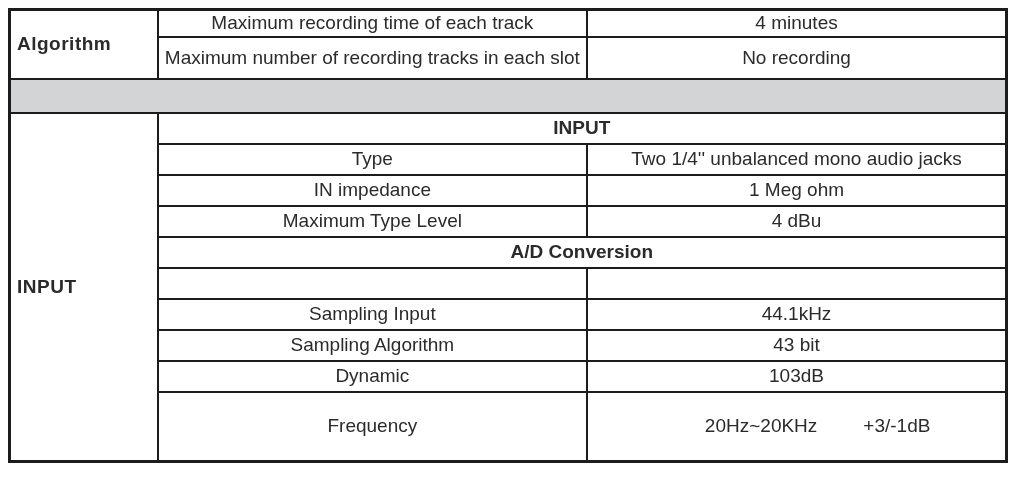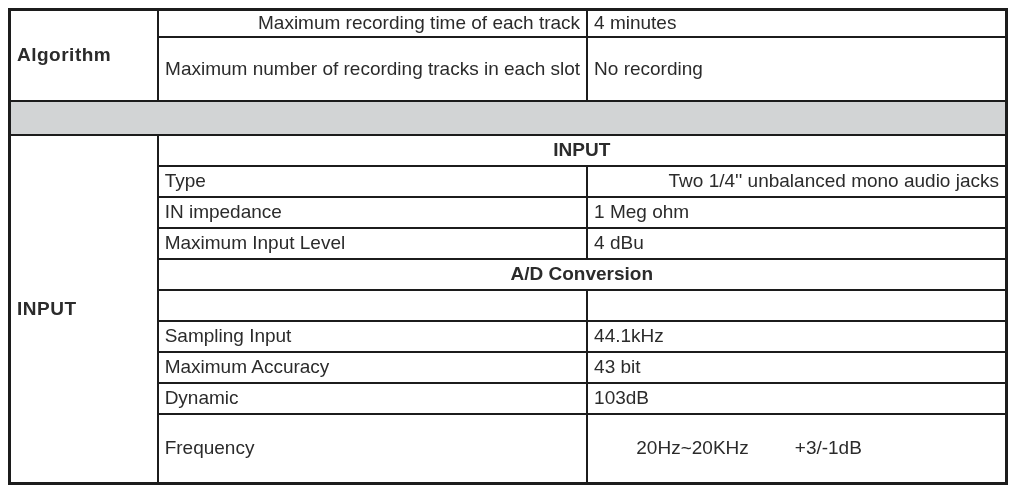--- a/index.html
+++ b/index.html
@@ -31,37 +31,37 @@
     vertical-align: middle;
     white-space: pre-wrap;
     overflow: hidden;
     line-height: 1.15;
   }
   .col1 { width: 148px; }
   .col2 { width: 429px; }
   .col3 { width: 419px; }
 
   .h-row1 { height: 27px; }
-  .h-row2 { height: 64px; }
+  .h-row2 { height: 42px; }
   .h-sep  { height: 34px; }
   .h-std  { height: 31px; }
 
   td.section-head {
     font-weight: bold;
     text-align: left;
     font-size: 20px;
     letter-spacing: 0.5px;
   }
   td.sub-head {
     font-weight: bold;
     text-align: center;
     font-size: 20px;
   }
-  td.left   { text-align: right; }
-  td.center { text-align: left; }
+  td.left   { text-align: center; }
+  td.center { text-align: center; }
   td.sep-band {
     background: #d2d4d5;
     padding: 0;
   }
   td.tight { padding-left: 3px; padding-right: 3px; }
   .freq-gap { display: inline-block; width: 46px; }
 </style>
 </head>
 <body>
 
@@ -94,36 +94,36 @@
     </tr>
     <tr class="h-std">
       <td class="center">Type</td>
       <td class="left tight">Two 1/4'' unbalanced mono audio jacks</td>
     </tr>
     <tr class="h-std">
       <td class="center">IN impedance</td>
       <td class="center">1 Meg ohm</td>
     </tr>
     <tr class="h-std">
-      <td class="center">Maximum Input Level</td>
+      <td class="center">Maximum Type Level</td>
       <td class="center">4 dBu</td>
     </tr>
     <tr class="h-std">
       <td class="sub-head" colspan="2">A/D Conversion</td>
     </tr>
     <tr class="h-std">
       <td class="center"></td>
       <td class="center"></td>
     </tr>
     <tr class="h-std">
       <td class="center">Sampling Input</td>
       <td class="center">44.1kHz</td>
     </tr>
     <tr class="h-std">
-      <td class="center">Maximum Accuracy</td>
+      <td class="center">Sampling Algorithm</td>
       <td class="center">43 bit</td>
     </tr>
     <tr class="h-std">
       <td class="center">Dynamic</td>
       <td class="center">103dB</td>
     </tr>
     <tr class="h-std">
       <td class="center">Frequency</td>
       <td class="center">
         <span>20Hz~20KHz</span><span class="freq-gap"></span><span>+3/-1dB</span>

